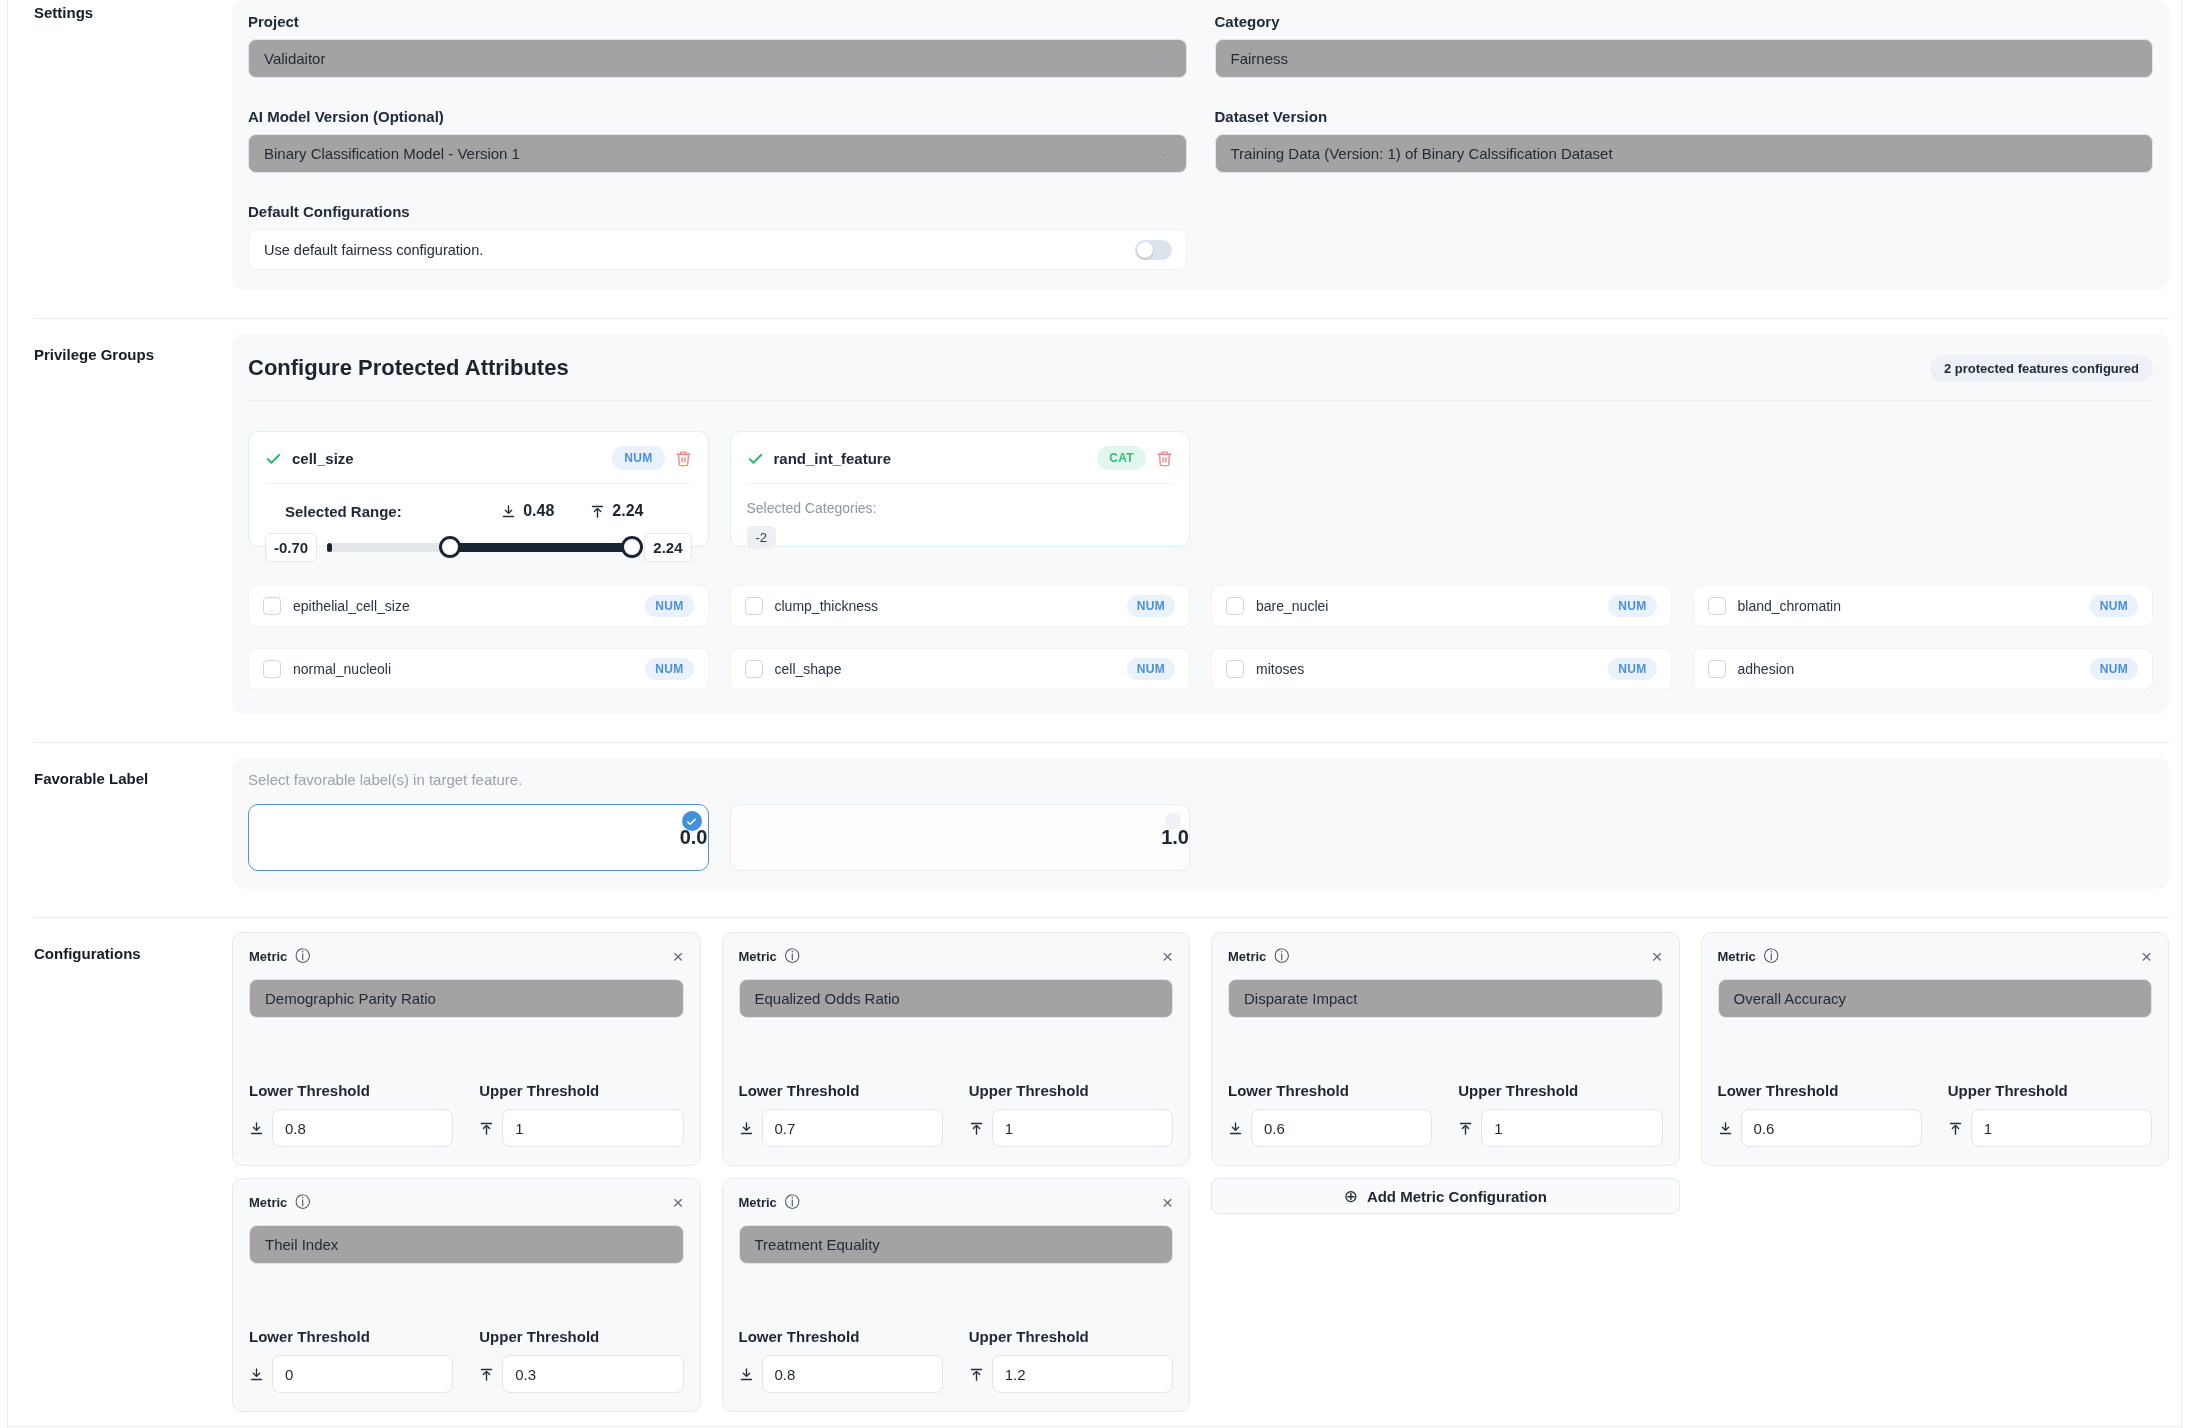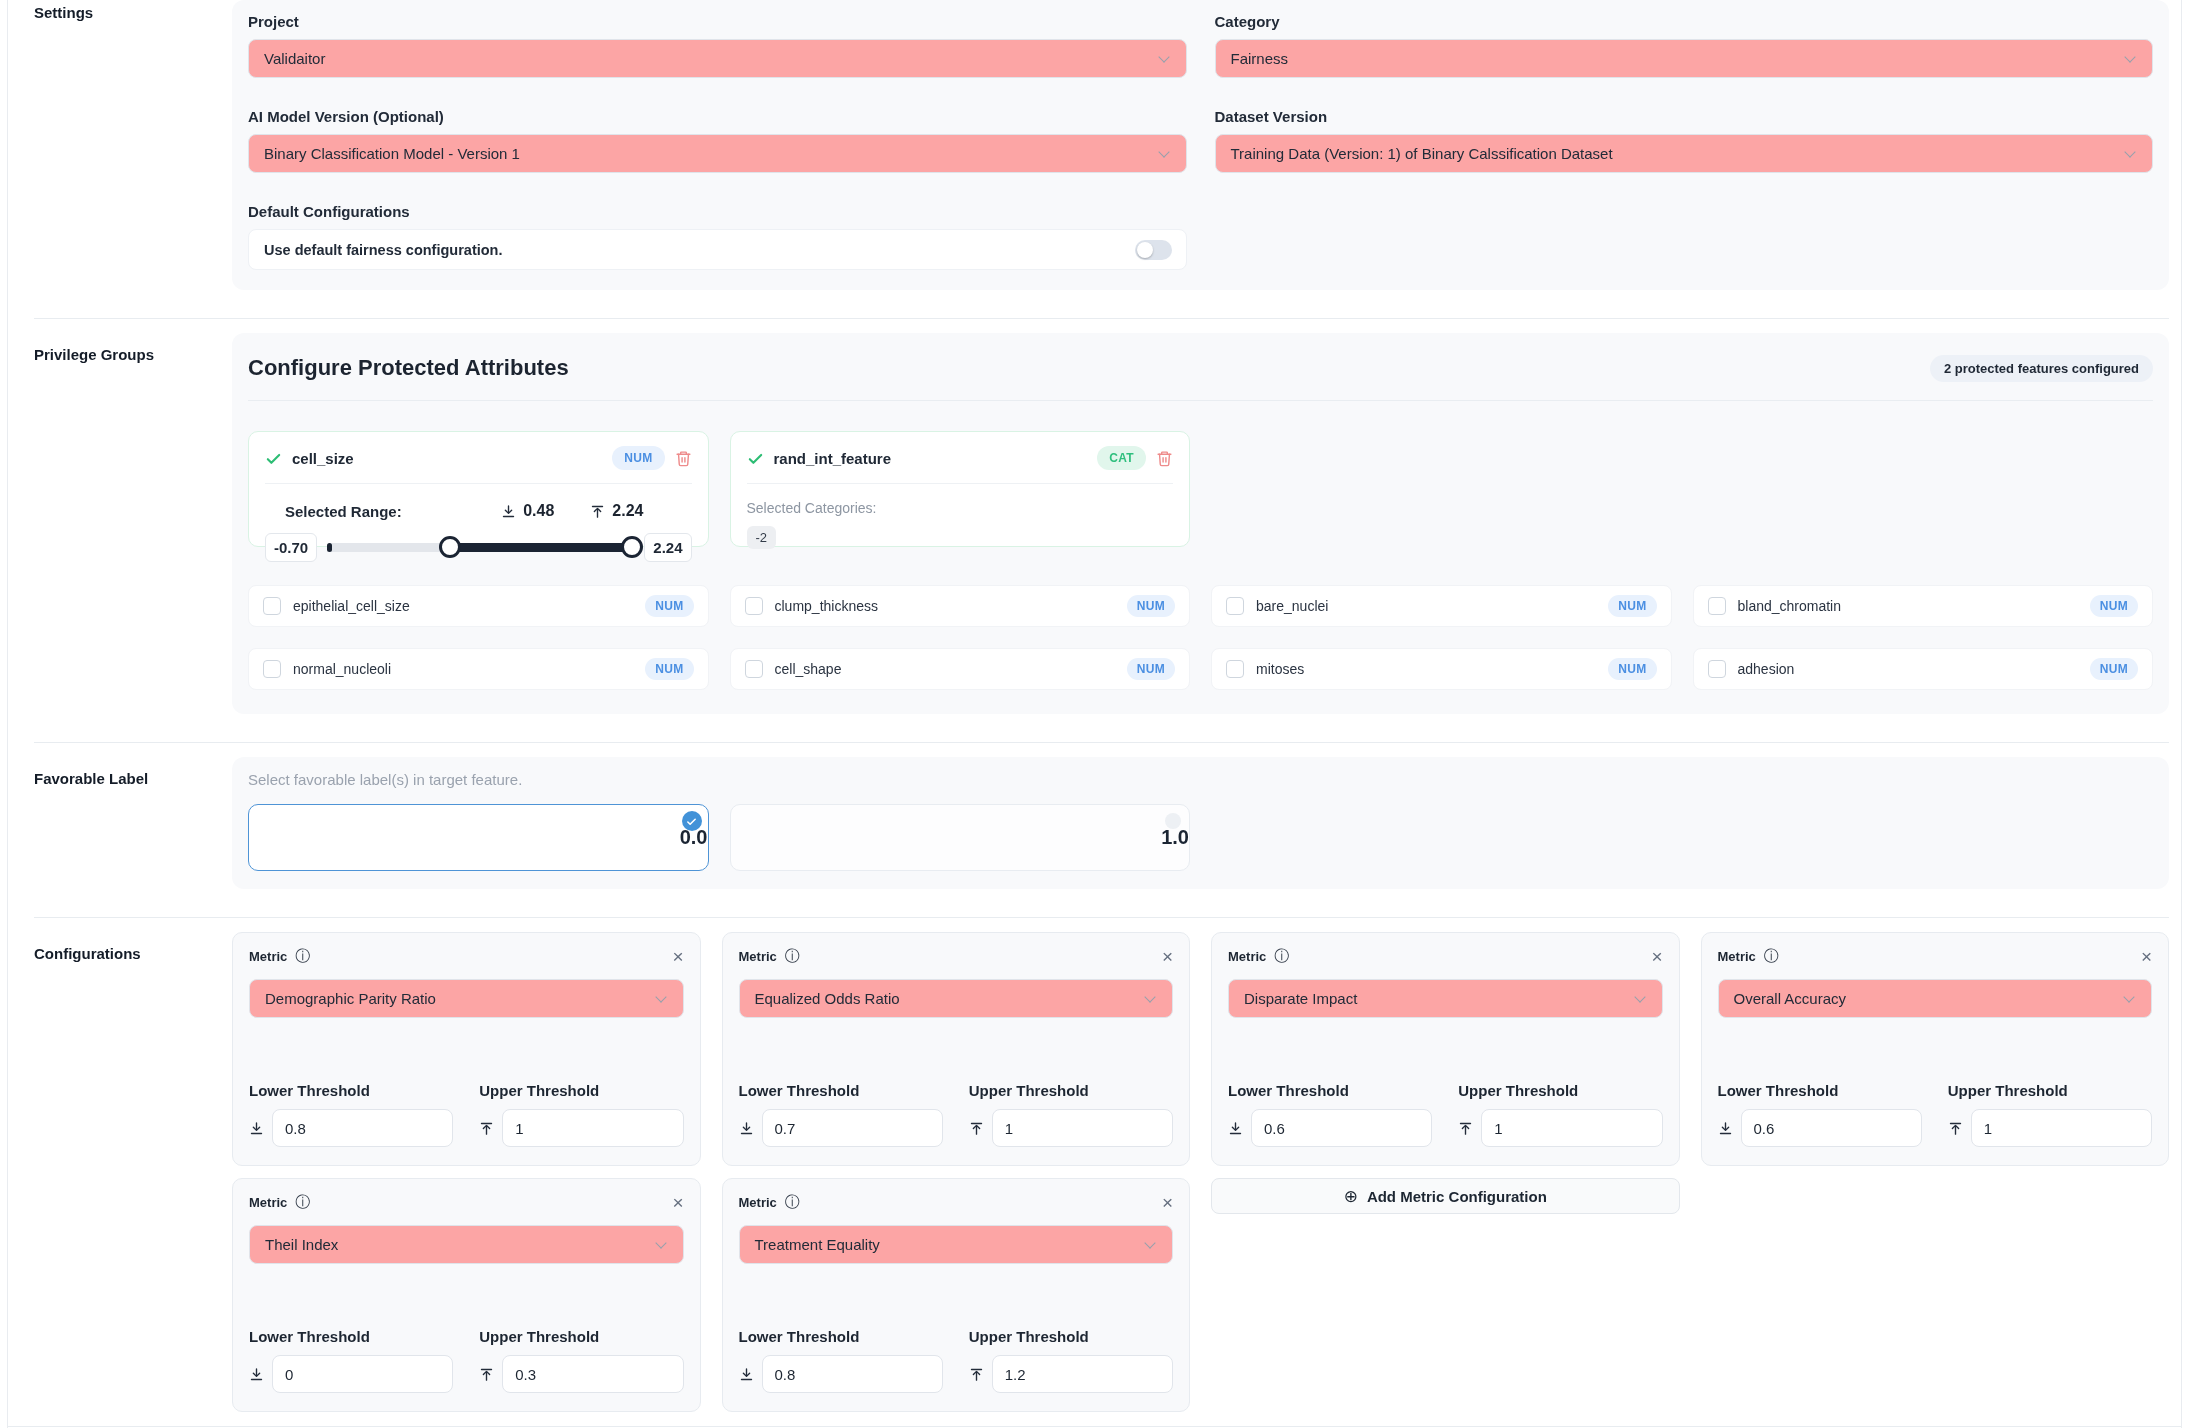--- a/index.html
+++ b/index.html
@@ -11,26 +11,26 @@
   .section-label { flex:0 0 224px; padding:13px 0 0 26px; font-size:15px; font-weight:700; color:#141c28; }
   .section-label.first { padding-top:4px; }
   .panel { flex:1; background:#f8f9fb; border-radius:12px; margin-right:12px; }
 
   .divider { border-top:1px solid #e8ecf0; margin:28px 12px 14px 26px; }
 
   
   .settings-panel { padding:13px 16px 20px 16px; }
   .settings-grid { display:grid; grid-template-columns:1fr 1fr; column-gap:28px; row-gap:30px; }
   .field-label { font-size:15px; font-weight:600; color:#222b38; margin-bottom:9px; }
-  .select { position:relative; height:39px; background:#fca5a5; border:1px solid #e0e4ea; border-radius:8px;
+  .select { position:relative; height:39px; background:#a3a3a3; border:1px solid #e0e4ea; border-radius:8px;
             display:flex; align-items:center; padding:0 42px 0 15px; font-size:15px; color:#222b38; cursor:pointer; }
   .chev { position:absolute; right:18px; top:13px; width:8px; height:8px;
           border-right:1.6px solid #97a0ac; border-bottom:1.6px solid #97a0ac; transform:rotate(45deg); }
   .toggle-row { grid-column:1; height:41px; background:#fff; border:1px solid #eef1f5; border-radius:8px;
-                display:flex; align-items:center; padding:0 14px 0 15px; font-size:14.5px; color:#222b38;font-weight:bold; }
+                display:flex; align-items:center; padding:0 14px 0 15px; font-size:14.5px; color:#222b38; }
   .switch { margin-left:auto; width:37px; height:20px; border-radius:11px; background:#dde3ec; position:relative; cursor:pointer; }
   .switch .knob { position:absolute; left:2px; top:2px; width:16px; height:16px; border-radius:50%; background:#fff;
                   box-shadow:0 1px 2px rgba(0,0,0,.25); }
 
   
   .priv-panel { padding:22px 16px 24px 16px; }
   .priv-head { display:flex; align-items:flex-start; }
   .priv-title { font-size:22px; font-weight:700; color:#1c2430; }
   .configured-badge { margin-left:auto; background:#edf1f7; border-radius:14px; padding:6px 14px;
                       font-size:13px; font-weight:700; color:#1f2835; }

